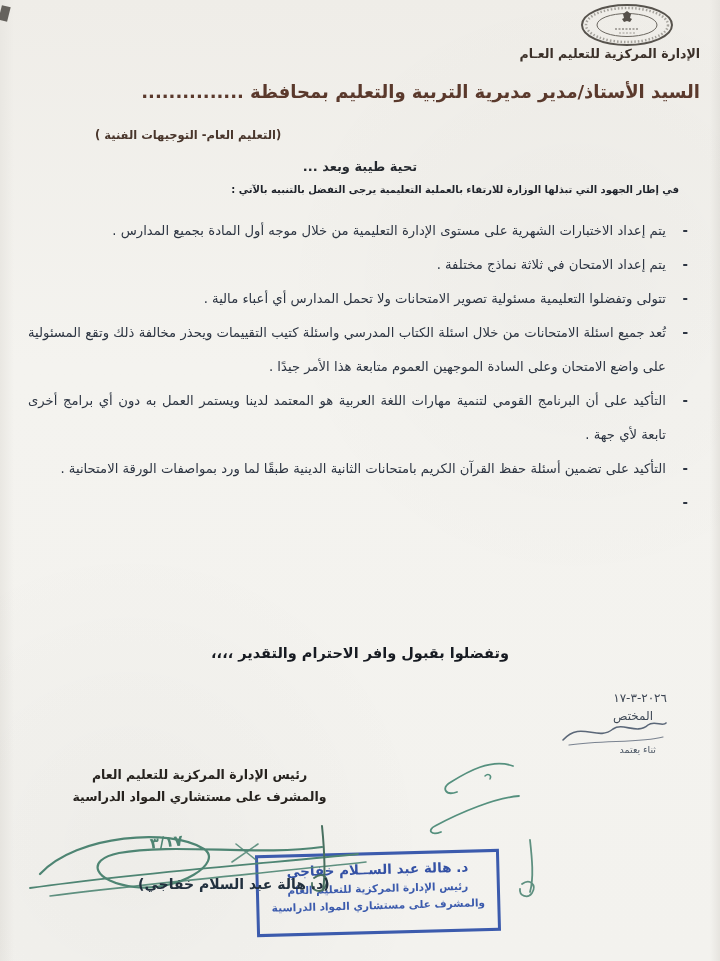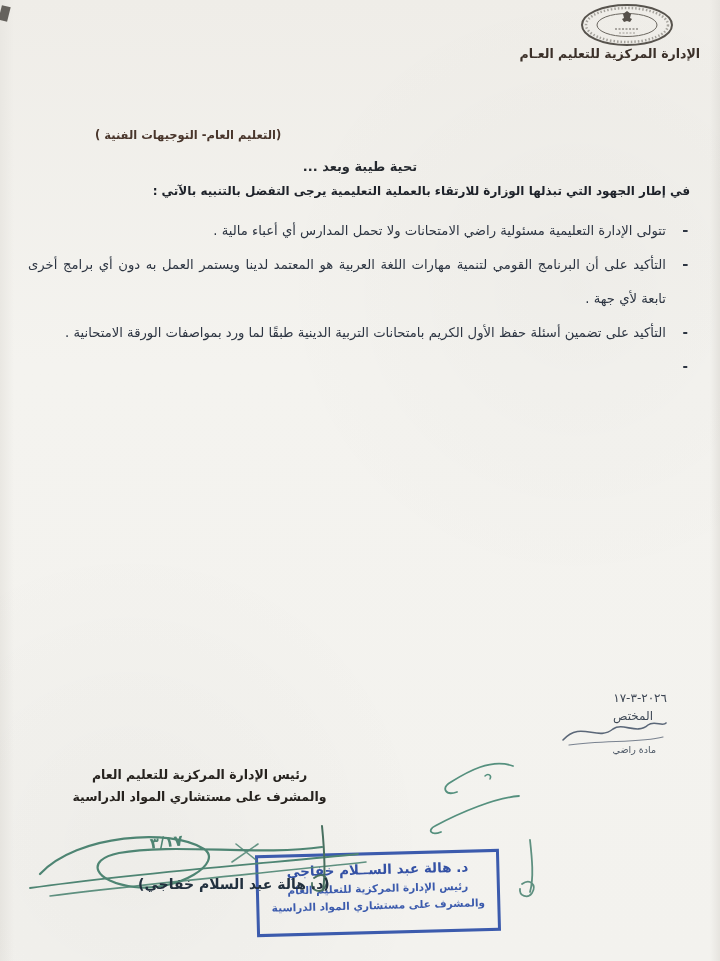--- a/index.html
+++ b/index.html
@@ -16,21 +16,21 @@
   }
   .abs{position:absolute;}
   .speck{left:0;top:6px;width:9px;height:15px;background:#44403b;transform:rotate(14deg);opacity:.8;}
 
   .emblem{right:45px;top:3px;width:96px;height:44px;}
   .dept{right:20px;top:46px;font-size:12.5px;font-weight:bold;color:#3b3029;white-space:nowrap;}
 
   .recipient{right:20px;top:81px;font-size:18px;font-weight:bold;color:#5a392c;white-space:nowrap;}
   .section-note{left:95px;top:128px;font-size:11.5px;font-weight:bold;color:#49362c;white-space:nowrap;}
   .greeting{left:0;top:159px;width:100%;text-align:center;font-size:13px;font-weight:bold;color:#262a30;}
-  .intro{right:30px;top:184px;font-size:12px;font-weight:bold;color:#1e222a;white-space:nowrap;}
+  .intro{right:41px;top:184px;font-size:10px;font-weight:bold;color:#1e222a;white-space:nowrap;}
 
   .bullets{right:30px;top:214px;width:662px;margin:0;padding:0;list-style:none;
     font-size:13.2px;color:#2d3542;}
   .bullets li{position:relative;padding-right:24px;line-height:34px;text-align:justify;}
   .bullets .dash{position:absolute;right:2px;top:0;font-weight:bold;}
 
   .closing{left:0;top:645px;width:100%;text-align:center;font-size:14.5px;font-weight:bold;color:#171b22;}
 
   .date{right:53px;top:691px;font-size:12px;color:#3c4553;direction:ltr;}
   .spec-label{right:67px;top:709px;font-size:12px;color:#3f4956;}
@@ -64,64 +64,69 @@
       <ellipse cx="48" cy="22" rx="45" ry="20" fill="none" stroke="#57534d" stroke-width="2"></ellipse>
       <ellipse cx="48" cy="22" rx="41" ry="17" fill="none" stroke="#6a665f" stroke-width="2.5" stroke-dasharray="1.5,2" opacity="0.55"></ellipse>
       <ellipse cx="48" cy="22" rx="30" ry="11.5" fill="none" stroke="#6a665f" stroke-width="1"></ellipse>
       <path d="M48,8 l4,3 l-1,4 l2,1 l-2,3 l-3,-1 l-3,1 l-2,-3 l2,-1 l-1,-4 z" fill="#55504a"></path>
       <line x1="36" y1="26" x2="60" y2="26" stroke="#6a665f" stroke-width="1.5" stroke-dasharray="2,1.5" opacity="0.7"></line>
       <line x1="40" y1="30" x2="56" y2="30" stroke="#6a665f" stroke-width="1.2" stroke-dasharray="2,1.5" opacity="0.6"></line>
     </svg>
   </div>
   <div class="abs dept">الإدارة المركزية للتعليم العـام</div>
 
+  <div class="abs recipient">السيد الأستاذ/مدير مديرية التربية والتعليم بمحافظة ...............</div>
   <div class="abs section-note">(التعليم العام- التوجيهات الفنية )</div>
   <div class="abs greeting">تحية طيبة وبعد ...</div>
   <div class="abs intro">في إطار الجهود التي تبذلها الوزارة للارتقاء بالعملية التعليمية يرجى التفضل بالتنبيه بالآتي :</div>
 
   <ul class="abs bullets">
     <li>
       <span class="dash">-</span>
+      <span>يتم إعداد الاختبارات الشهرية على مستوى الإدارة التعليمية من خلال موجه أول المادة بجميع المدارس .</span>
+    </li>
+    <li>
+      <span class="dash">-</span>
+      <span>يتم إعداد الامتحان في ثلاثة نماذج مختلفة .</span>
+    </li>
+    <li>
+      <span class="dash">-</span>
+      <span>تتولى وتفضلوا التعليمية مسئولية تصوير الامتحانات ولا تحمل المدارس أي أعباء مالية .</span>
     </li>
     <li>
       <span class="dash">-</span>
     </li>
     <li>
       <span class="dash">-</span>
-      <span>تتولى الإدارة التعليمية مسئولية راضي الامتحانات ولا تحمل المدارس أي أعباء مالية .</span>
-    </li>
-    <li>
-      <span class="dash">-</span>
-    </li>
-    <li>
-      <span class="dash">-</span>
+      <span>تُعد جميع اسئلة الامتحانات من خلال اسئلة الكتاب المدرسي واسئلة كتيب التقييمات ويحذر مخالفة ذلك وتقع المسئولية على واضع الامتحان وعلى السادة الموجهين العموم متابعة هذا الأمر جيدًا .</span>
     </li>
     <li>
       <span class="dash">-</span>
       <span>التأكيد على أن البرنامج القومي لتنمية مهارات اللغة العربية هو المعتمد لدينا ويستمر العمل به دون أي برامج أخرى تابعة لأي جهة .</span>
     </li>
     <li>
       <span class="dash">-</span>
-      <span>التأكيد على تضمين أسئلة حفظ الأول الكريم بامتحانات التربية الدينية طبقًا لما ورد بمواصفات الورقة الامتحانية .</span>
+      <span>التأكيد على تضمين أسئلة حفظ القرآن الكريم بامتحانات الثانية الدينية طبقًا لما ورد بمواصفات الورقة الامتحانية .</span>
     </li>
     <li>
       <span class="dash">-</span>
     </li>
   </ul>
 
+  <div class="abs closing">وتفضلوا بقبول وافر الاحترام والتقدير ،،،،</div>
 
   <div class="abs date">٢٠٢٦-٣-١٧</div>
   <div class="abs spec-label">المختص</div>
   <div class="abs spec-sig">
     <svg width="115" height="32" viewBox="0 0 115 32">
       <path d="M8,24 C26,4 42,26 58,13 C68,6 82,19 93,9 C99,4 108,11 111,7" fill="none" stroke="#5b6778" stroke-width="1.6" stroke-linecap="round"></path>
       <path d="M14,29 C48,24 85,27 108,21" fill="none" stroke="#5b6778" stroke-width="1.2" stroke-linecap="round" opacity="0.8"></path>
     </svg>
   </div>
-  <div class="abs spec-name">مادة راضي</div>
+  <div class="abs spec-name">ثناء يعتمد</div>
 
   <div class="abs note-hand">
     <svg width="115" height="105" viewBox="0 0 115 105">
       <path d="M98,14 C76,6 52,20 36,30 C26,36 30,44 42,40" fill="none" stroke="#55907e" stroke-width="1.8" stroke-linecap="round"></path>
       <path d="M104,44 C80,46 46,60 20,74 C12,78 16,84 26,80" fill="none" stroke="#55907e" stroke-width="1.8" stroke-linecap="round"></path>
       <path d="M70,24 c3,-3 7,-1 5,3" fill="none" stroke="#55907e" stroke-width="1.5" stroke-linecap="round"></path>
     </svg>
   </div>
 
   <div class="abs approve">

